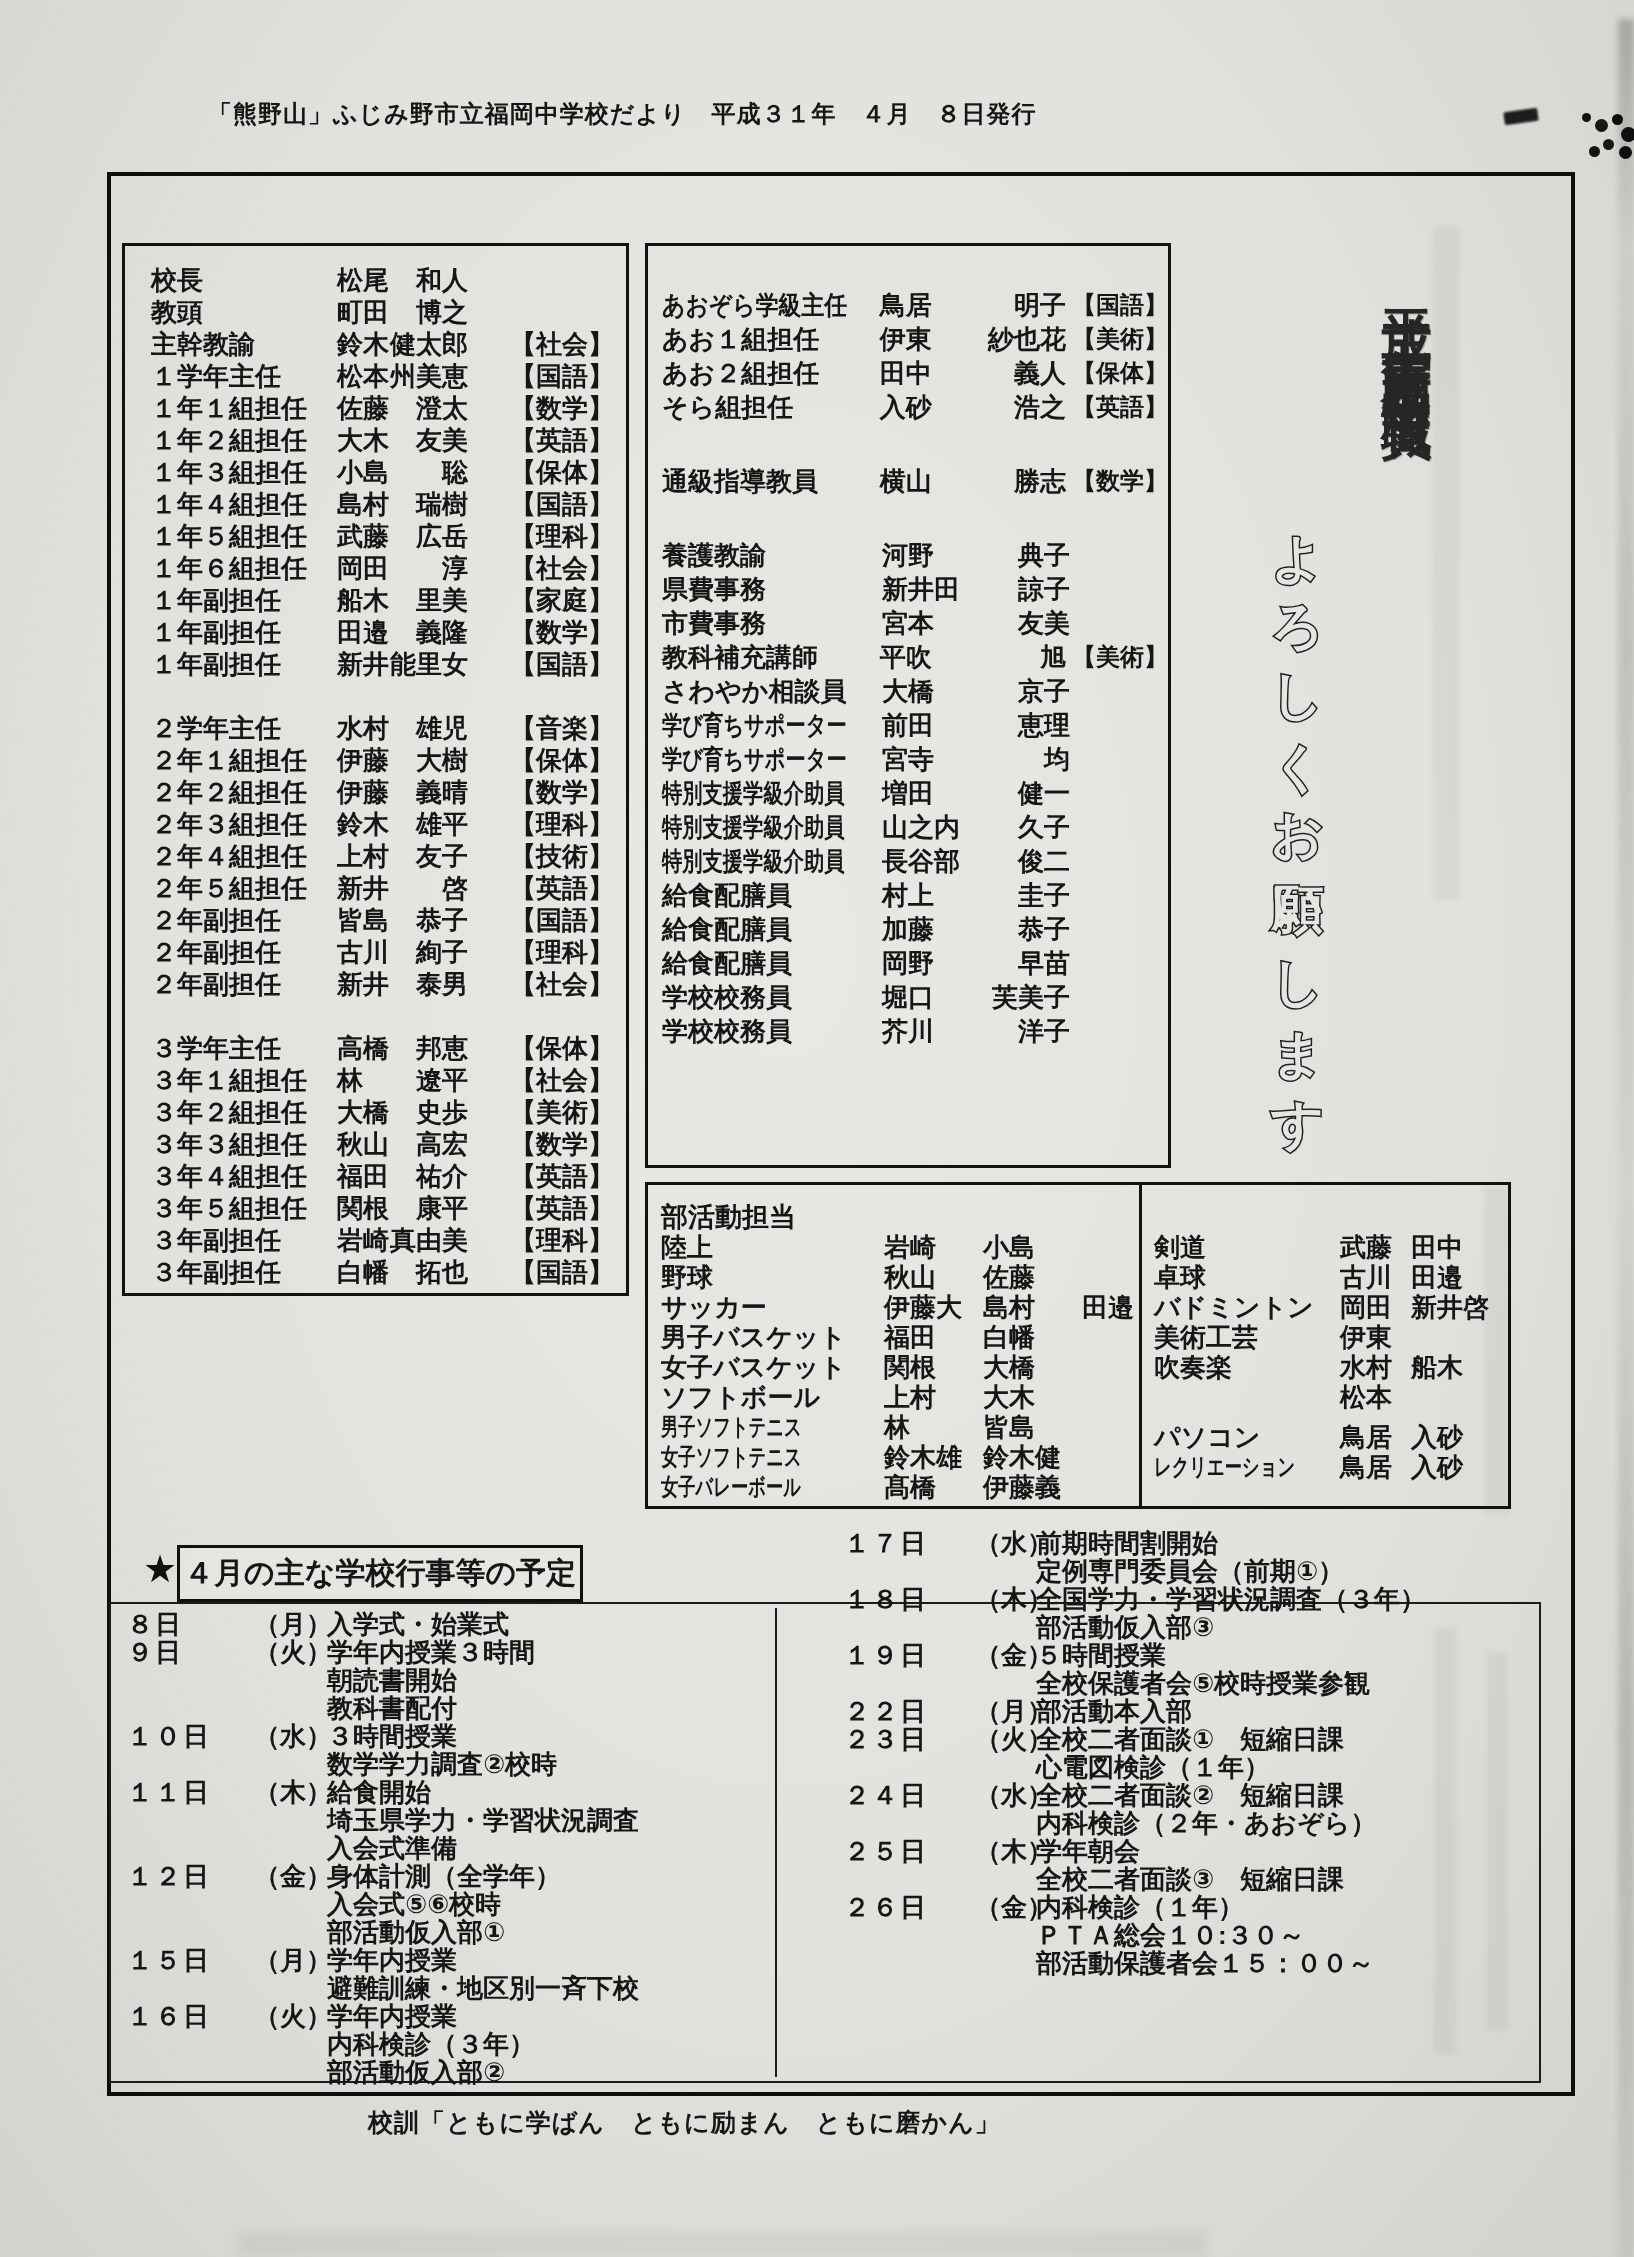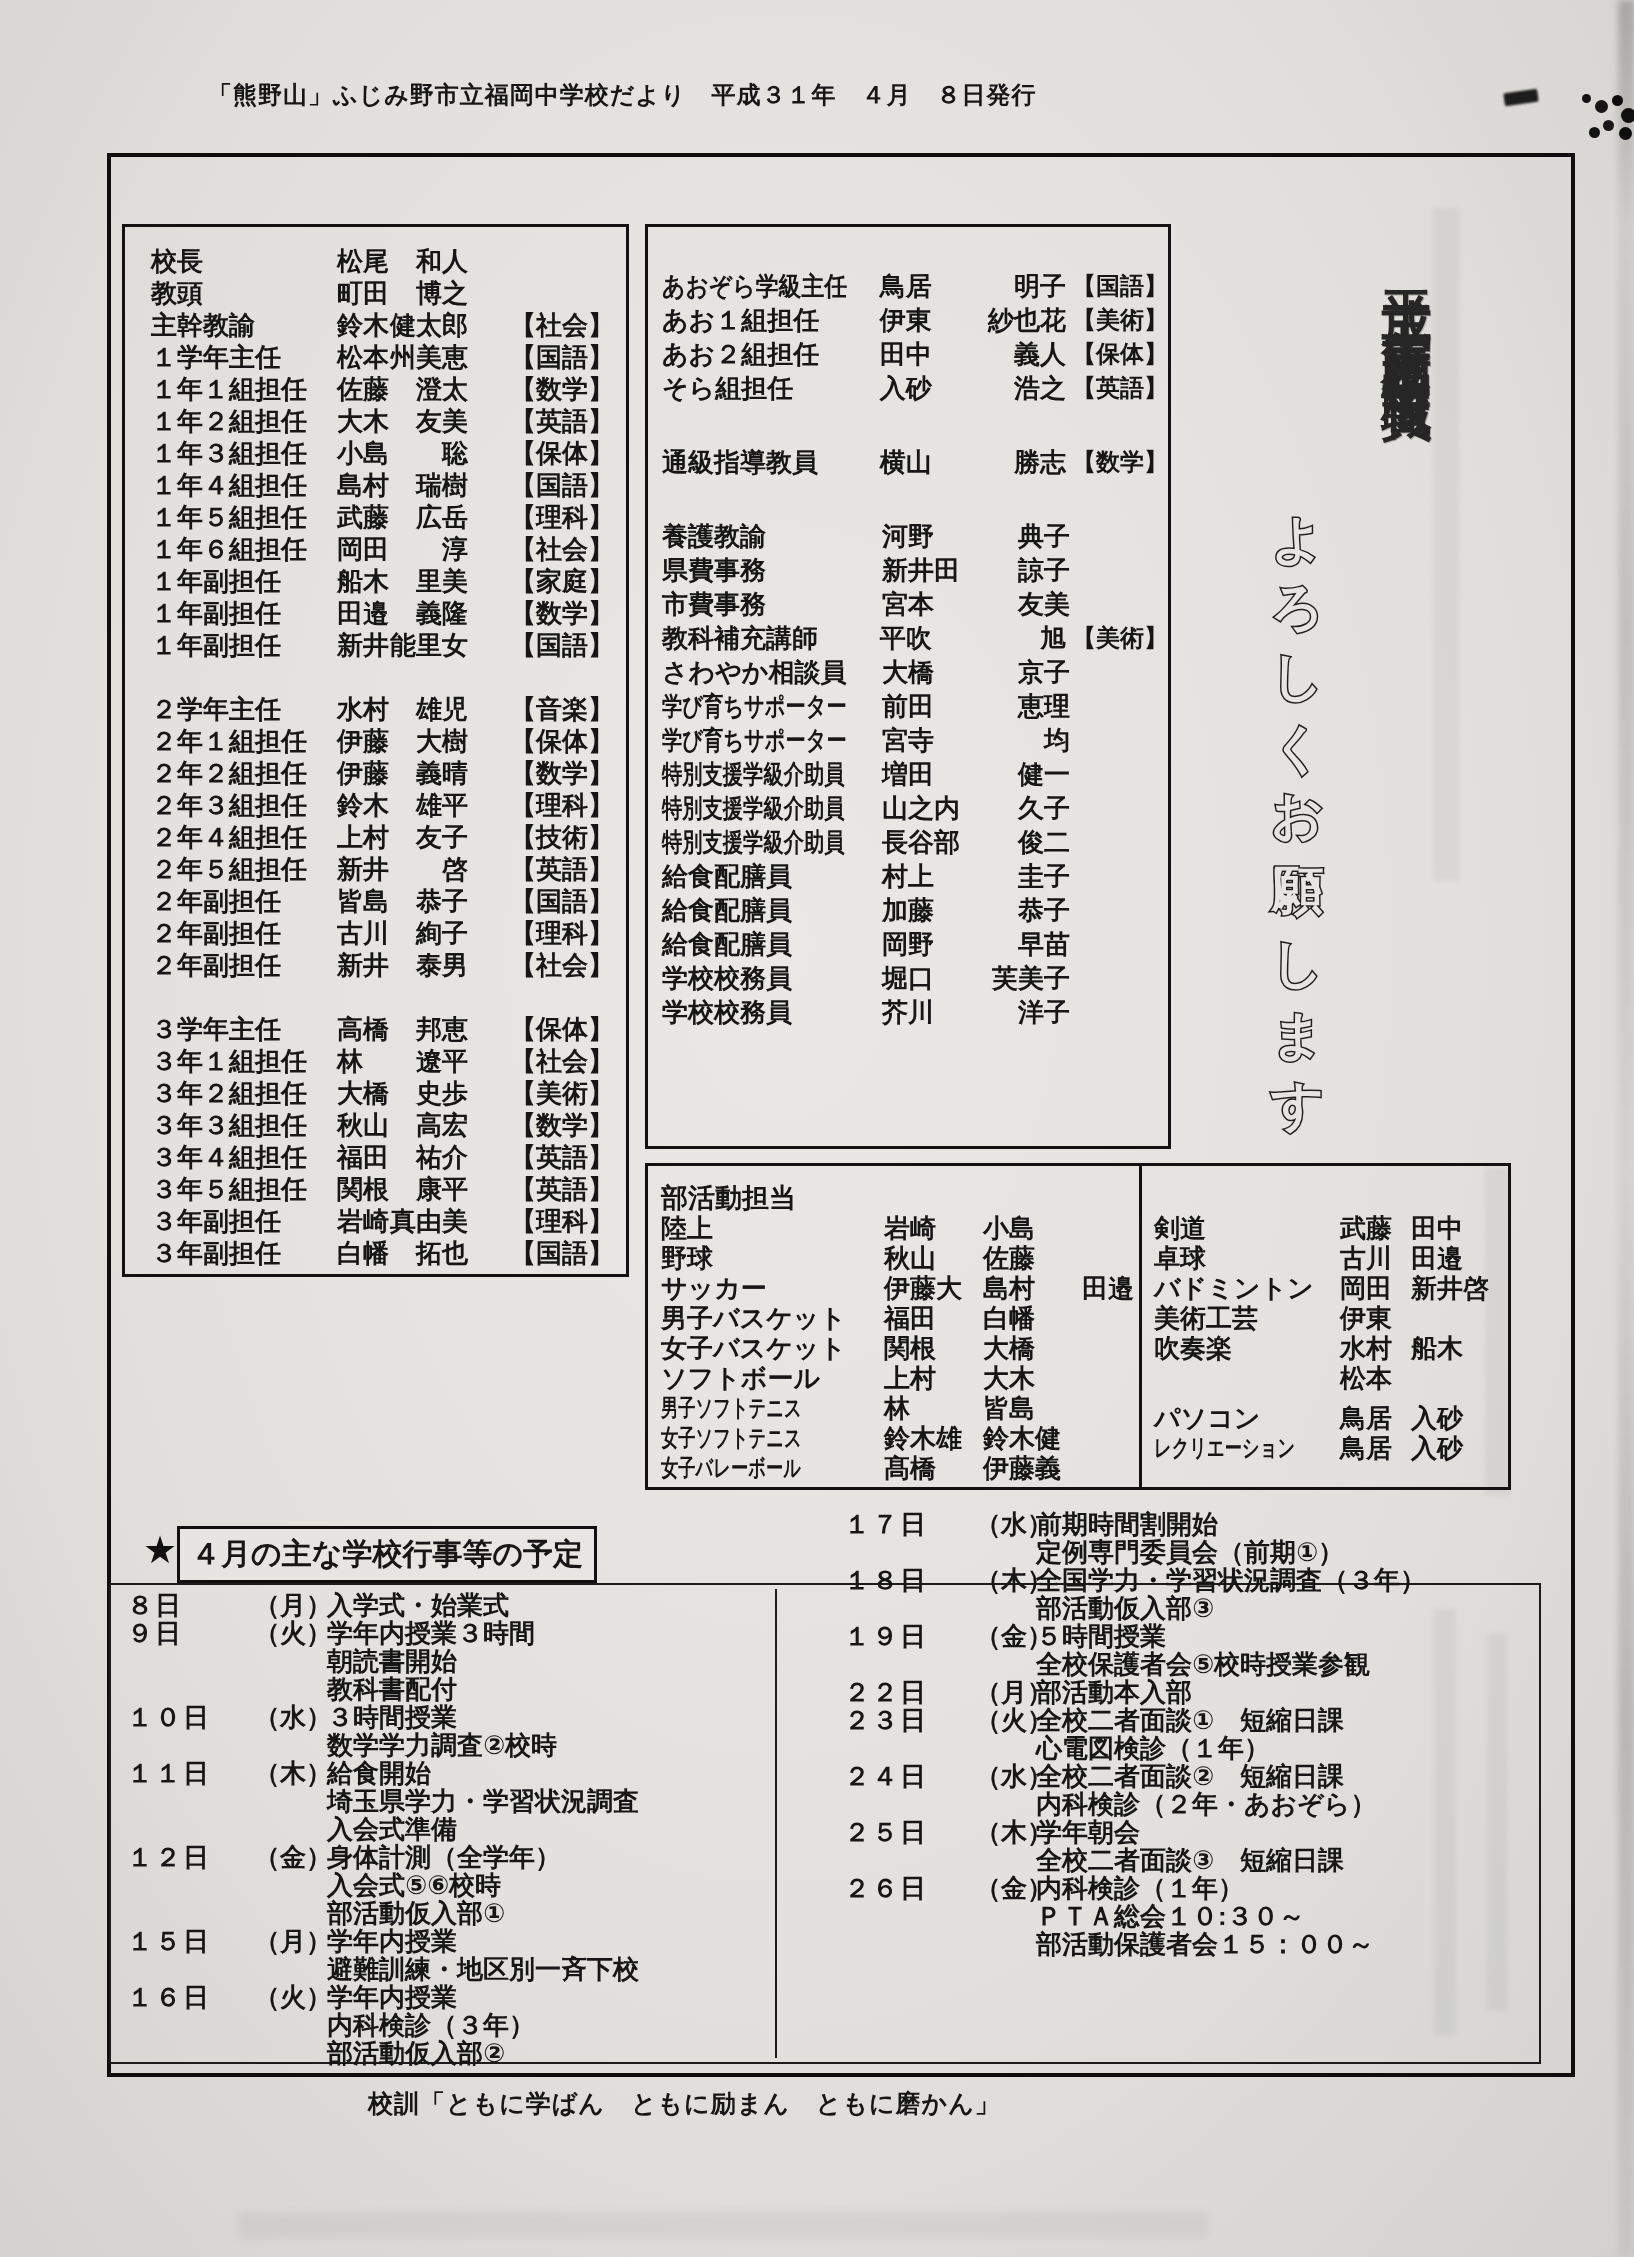--- a/index.html
+++ b/index.html
@@ -3,21 +3,21 @@
 <meta charset="utf-8">
 <style>
   html,body{margin:0;padding:0;}
   body{
     width:1635px;height:2257px;position:relative;overflow:hidden;
     font-family:"Liberation Sans","DejaVu Sans",sans-serif;
     background:#dedдd9;
     background:radial-gradient(ellipse at 48% 42%, #e9e8e4 0%, #e2e1dd 55%, #d2d1cd 100%);
     color:#161616;
   }
-  .abs{position:absolute;}
+  .abs{position:absolute;margin-top:19px;}
   
   .edge-smudge{left:1618px;top:0;width:17px;height:2257px;
     background:linear-gradient(180deg,rgba(0,0,0,.22),rgba(0,0,0,.05) 10%,rgba(0,0,0,.12) 28%,rgba(0,0,0,.04) 52%,rgba(0,0,0,.15) 76%,rgba(0,0,0,.05));
     filter:blur(3px);}
   .speck{left:1582px;top:94px;width:9px;height:9px;background:#121212;border-radius:50%;
     box-shadow:15px 8px 0 2px #161616,31px 2px 0 1px #0c0c0c,42px 17px 0 3px #101010,22px 27px 0 1px #181818,39px 35px 0 2px #0e0e0e,8px 34px 0 1px #131313;}
   .dash{left:1504px;top:91px;width:34px;height:13px;background:#1d1d1d;border-radius:2px;filter:blur(1px);transform:rotate(-8deg);}
   .ghost{background:rgba(40,40,40,.05);filter:blur(2px);}
   .g1{left:1433px;top:208px;width:26px;height:673px;}
   .g2{left:1485px;top:1168px;width:24px;height:327px;}
@@ -66,21 +66,21 @@
   #club-left .cs0{width:99px;}
   #club-left .cs1{width:99px;}
   #club-left .cs2{width:51px;}
   #club-right .cname{width:186px;}
   #club-right .cs0{width:71px;}
   .cgroup + .cgroup{margin-top:10px;}
   .cnw{display:inline-block;transform:scaleX(.72);transform-origin:left center;font-size:24px;}
   
   .sched-frame{left:109px;top:1583px;width:1432px;height:481px;border:2px solid #1c1c1c;box-sizing:border-box;}
   .sched-star{left:143px;top:1531px;font-size:38px;color:#101010;line-height:1;}
-  .sched-title-box{left:177px;top:1526px;border:3px solid #101010;padding:5px 11px;font-size:30px;font-weight:700;background:rgba(233,232,228,.6);white-space:nowrap;}
+  .sched-title-box{left:177px;top:1526px;border:3px solid #101010;padding:5px 4px;font-size:30px;font-weight:700;background:rgba(233,232,228,.6);white-space:nowrap;}
   .sched-divider{left:775px;top:1589px;width:2px;height:469px;background:#1c1c1c;}
   .sched-col{font-weight:700;font-size:26px;}
   #sched-left{left:127px;top:1591px;width:634px;}
   #sched-right{left:844px;top:1510px;width:683px;}
   .entry{display:grid;grid-auto-rows:28px;line-height:28px;}
   #sched-left .entry{grid-template-columns:117px 75px auto;}
   #sched-right .entry{grid-template-columns:121px 63px auto;}
   .sdate{grid-column:1;grid-row:1;text-align:left;letter-spacing:2px;white-space:nowrap;}
   .sday{grid-column:2;grid-row:1;padding-left:10px;white-space:nowrap;}
   .sline{grid-column:3;padding-left:8px;white-space:nowrap;}

